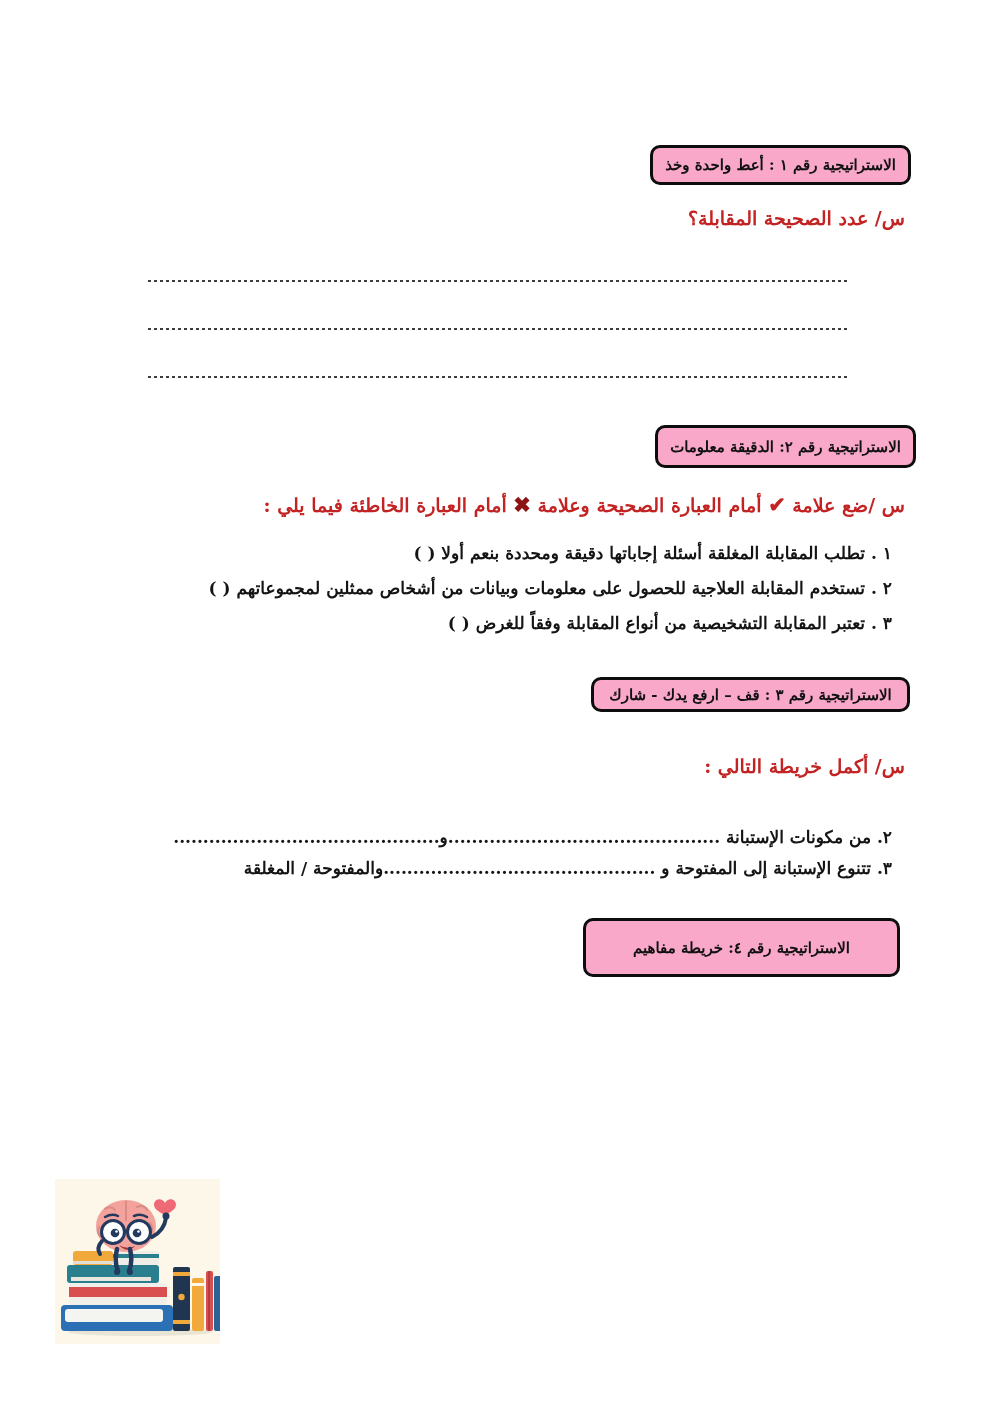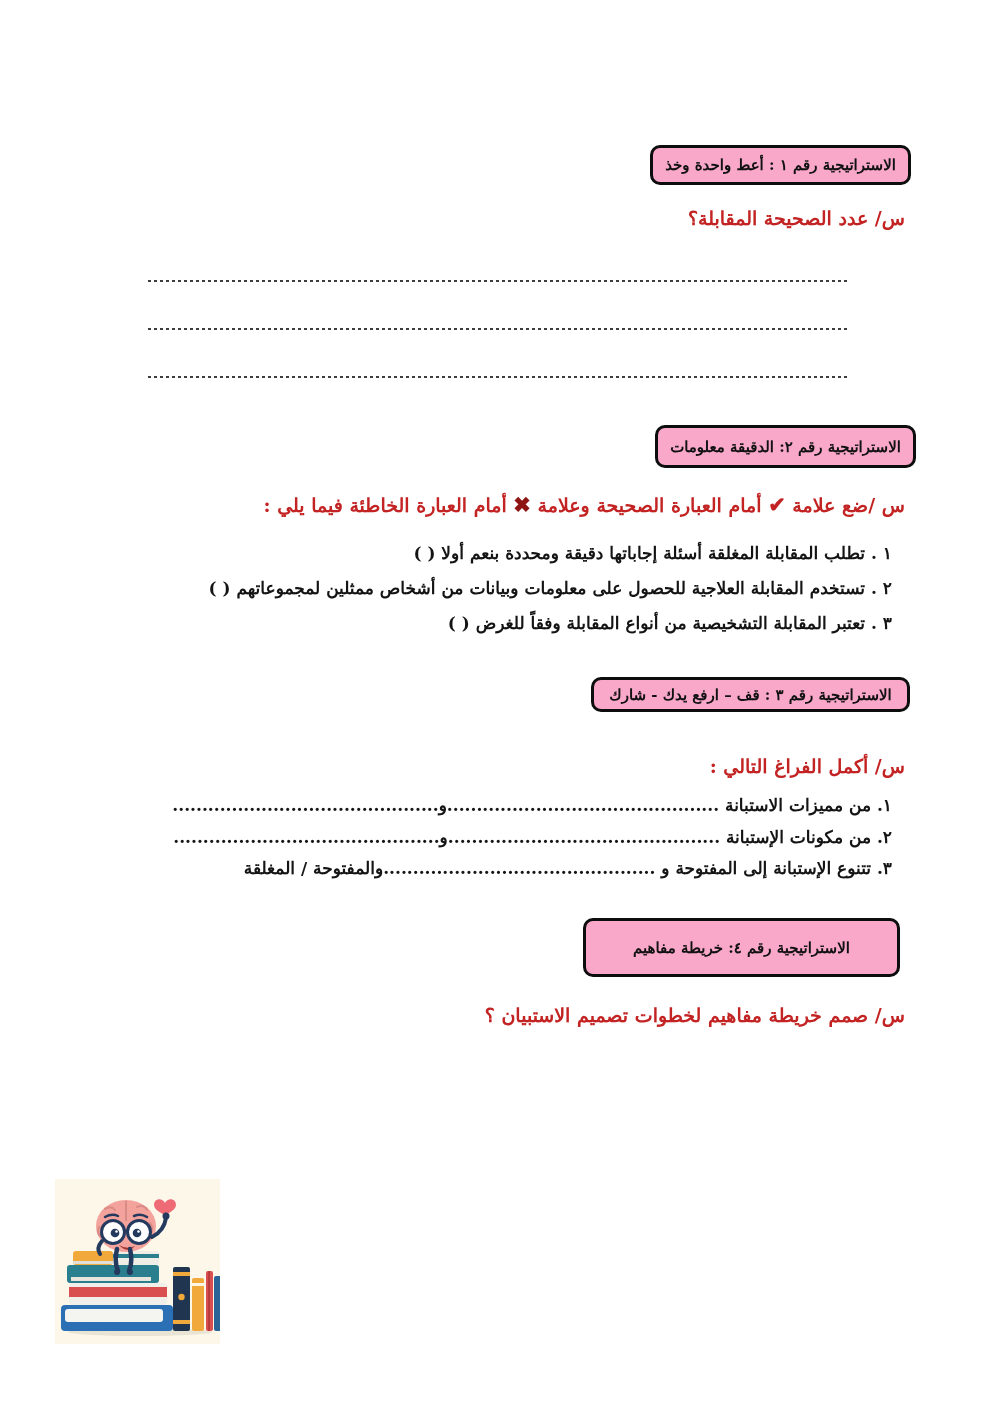--- a/index.html
+++ b/index.html
@@ -108,29 +108,27 @@
   <div class="red-q" id="q2">
     <span>س /ضع علامة </span><span class="mark check-mark">✔</span><span> أمام العبارة الصحيحة وعلامة </span><span class="mark cross-mark">✖</span><span> أمام العبارة الخاطئة فيما يلي :</span>
   </div>
 
   <div class="item" id="tf1">١ .  تطلب المقابلة المغلقة أسئلة إجاباتها دقيقة ومحددة بنعم أولا (   )</div>
   <div class="item" id="tf2">٢ .  تستخدم المقابلة العلاجية للحصول على معلومات وبيانات من أشخاص ممثلين لمجموعاتهم (   )</div>
   <div class="item" id="tf3">٣ .  تعتبر المقابلة التشخيصية من أنواع المقابلة وفقاً للغرض (   )</div>
 
   <div class="banner" id="banner3">الاستراتيجية رقم ٣ : قف – ارفع يدك - شارك</div>
 
-  <div class="red-q" id="q3">س/ أكمل الفراغ التالي :</div>
+  <div class="red-q" id="q3">س/ أكمل خريطة التالي :</div>
 
-  <div class="item" id="fi1">١.   من مميزات الاستبانة ..............................................و.............................................</div>
   <div class="item" id="fi2">٢.   من مكونات الإستبانة ..............................................و.............................................</div>
   <div class="item" id="fi3">٣.   تتنوع الإستبانة إلى المفتوحة و ..............................................والمفتوحة / المغلقة</div>
 
   <div class="banner" id="banner4">الاستراتيجية رقم ٤: خريطة مفاهيم</div>
 
-  <div class="red-q" id="q4">س/ صمم خريطة مفاهيم لخطوات تصميم الاستبيان ؟</div>
 
   <div class="illus">
     <svg viewBox="0 0 165 165" width="165" height="165" xmlns="http://www.w3.org/2000/svg">
 
       <rect x="0" y="0" width="165" height="165" fill="#fcf7e9"></rect>
 
       <ellipse cx="85" cy="153" rx="72" ry="4" fill="#e9e4d4"></ellipse>
 
       <rect x="118" y="88" width="17" height="64" rx="2" fill="#1f3550"></rect>
       <rect x="118" y="93" width="17" height="4" fill="#f2a93b"></rect>

